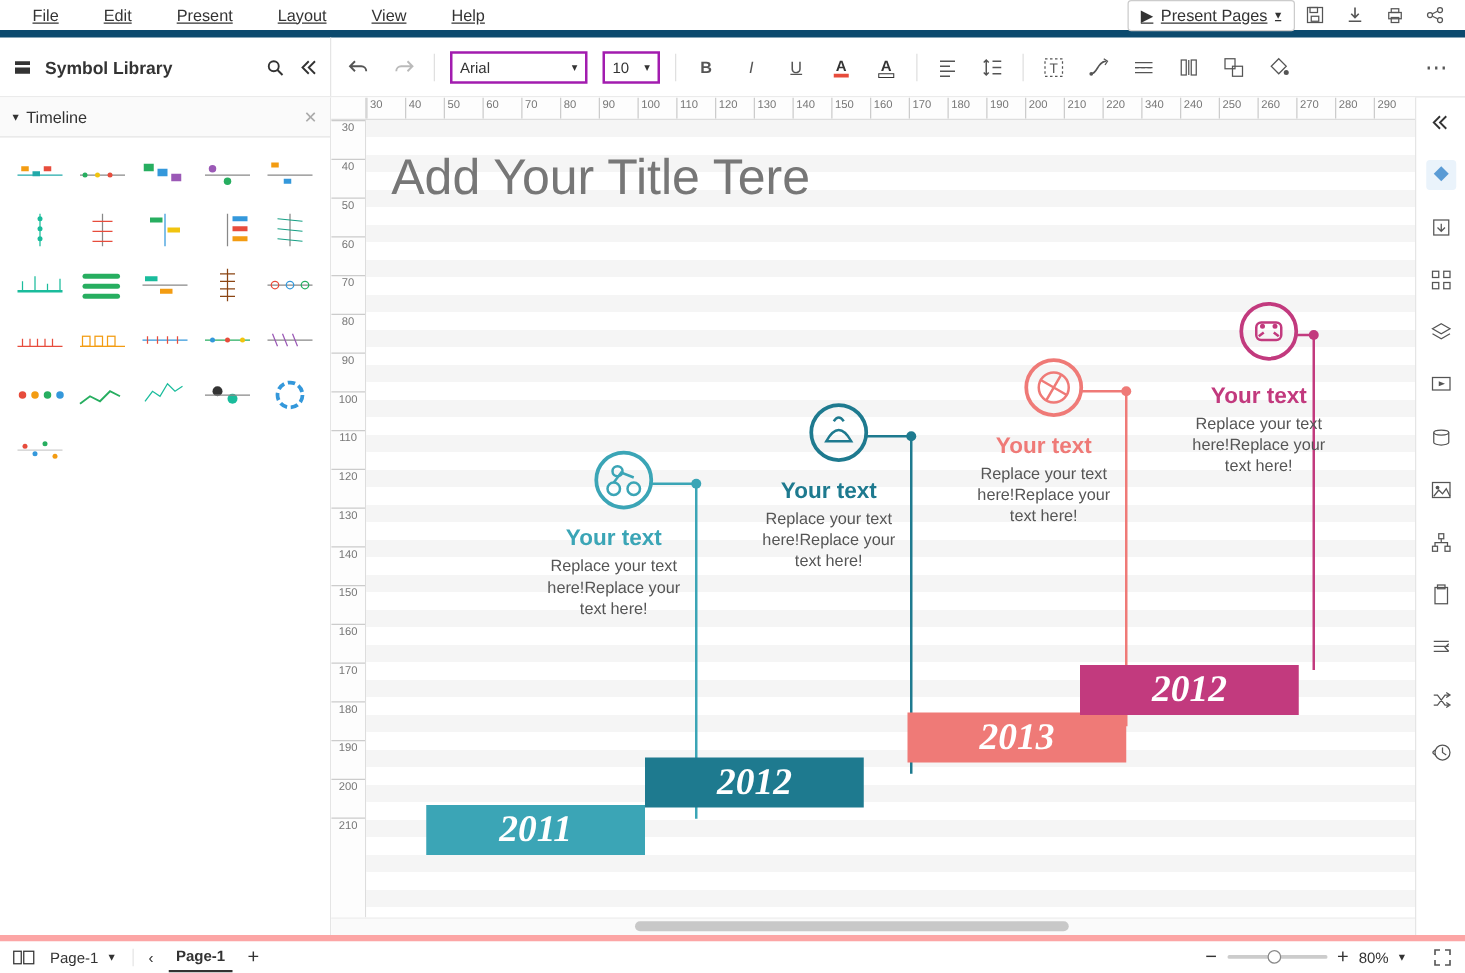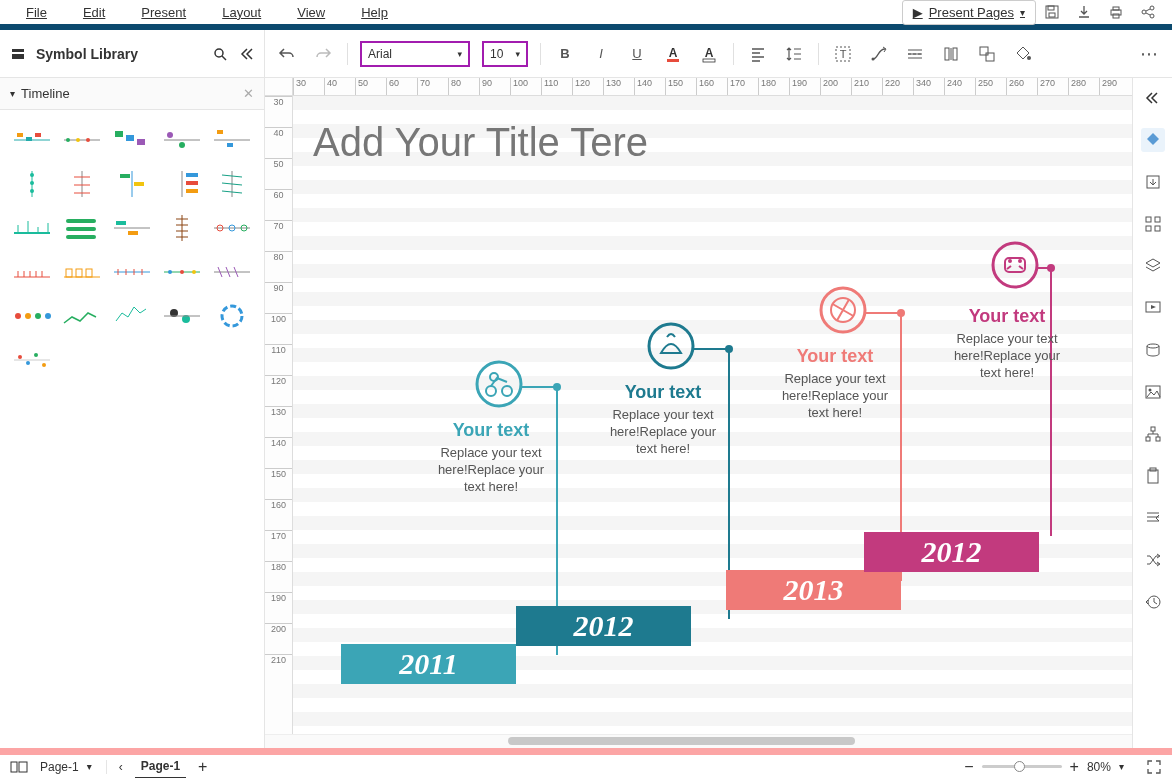--- a/index.html
+++ b/index.html
@@ -60,21 +60,21 @@
 .c2c { color: #1e7a8f; }
 .c3c { color: #ef7a77; }
 .c4c { color: #c23a7e; }
 
 .hscroll { height: 14px; background: #fafafa; border-top: 1px solid #eee; position: relative; }
 .hscroll .thumb-bar { position: absolute; left: 28%; width: 40%; top: 2px; height: 8px; background: #c8c8c8; border-radius: 4px; }
 
 .rightrail { width: 40px; border-left: 1px solid #e5e5e5; display: flex; flex-direction: column; align-items: center; padding: 8px 0; gap: 18px; }
 .rr-btn { width: 24px; height: 24px; display: flex; align-items: center; justify-content: center; cursor: pointer; color: #555; }
 
-.statusbar { height: 30px; border-top: 7px solid #fca5a5; display: flex; align-items: center; padding: 0 10px; gap: 12px; font-size: 12px; }
+.statusbar { height: 30px; border-top: 5px solid #fca5a5; display: flex; align-items: center; padding: 0 10px; gap: 12px; font-size: 12px; }
 .statusbar .spacer { flex: 1; }
 .page-sel { display: flex; align-items: center; gap: 8px; border-right: 1px solid #e5e5e5; padding-right: 14px; }
 .page-tab { display: flex; align-items: center; gap: 12px; }
 .page-tab .pt { border-bottom: 2px solid #333; padding: 4px 6px; font-weight: bold; }
 .zoom { display: flex; align-items: center; gap: 8px; }
 .zoom .track { width: 80px; height: 3px; background: #ccc; position: relative; border-radius: 2px; }
 .zoom .knob { position: absolute; left: 40%; top: -4px; width: 11px; height: 11px; border: 1px solid #888; background: #fff; border-radius: 50%; }
 
 svg { display: block; }
 </style>

